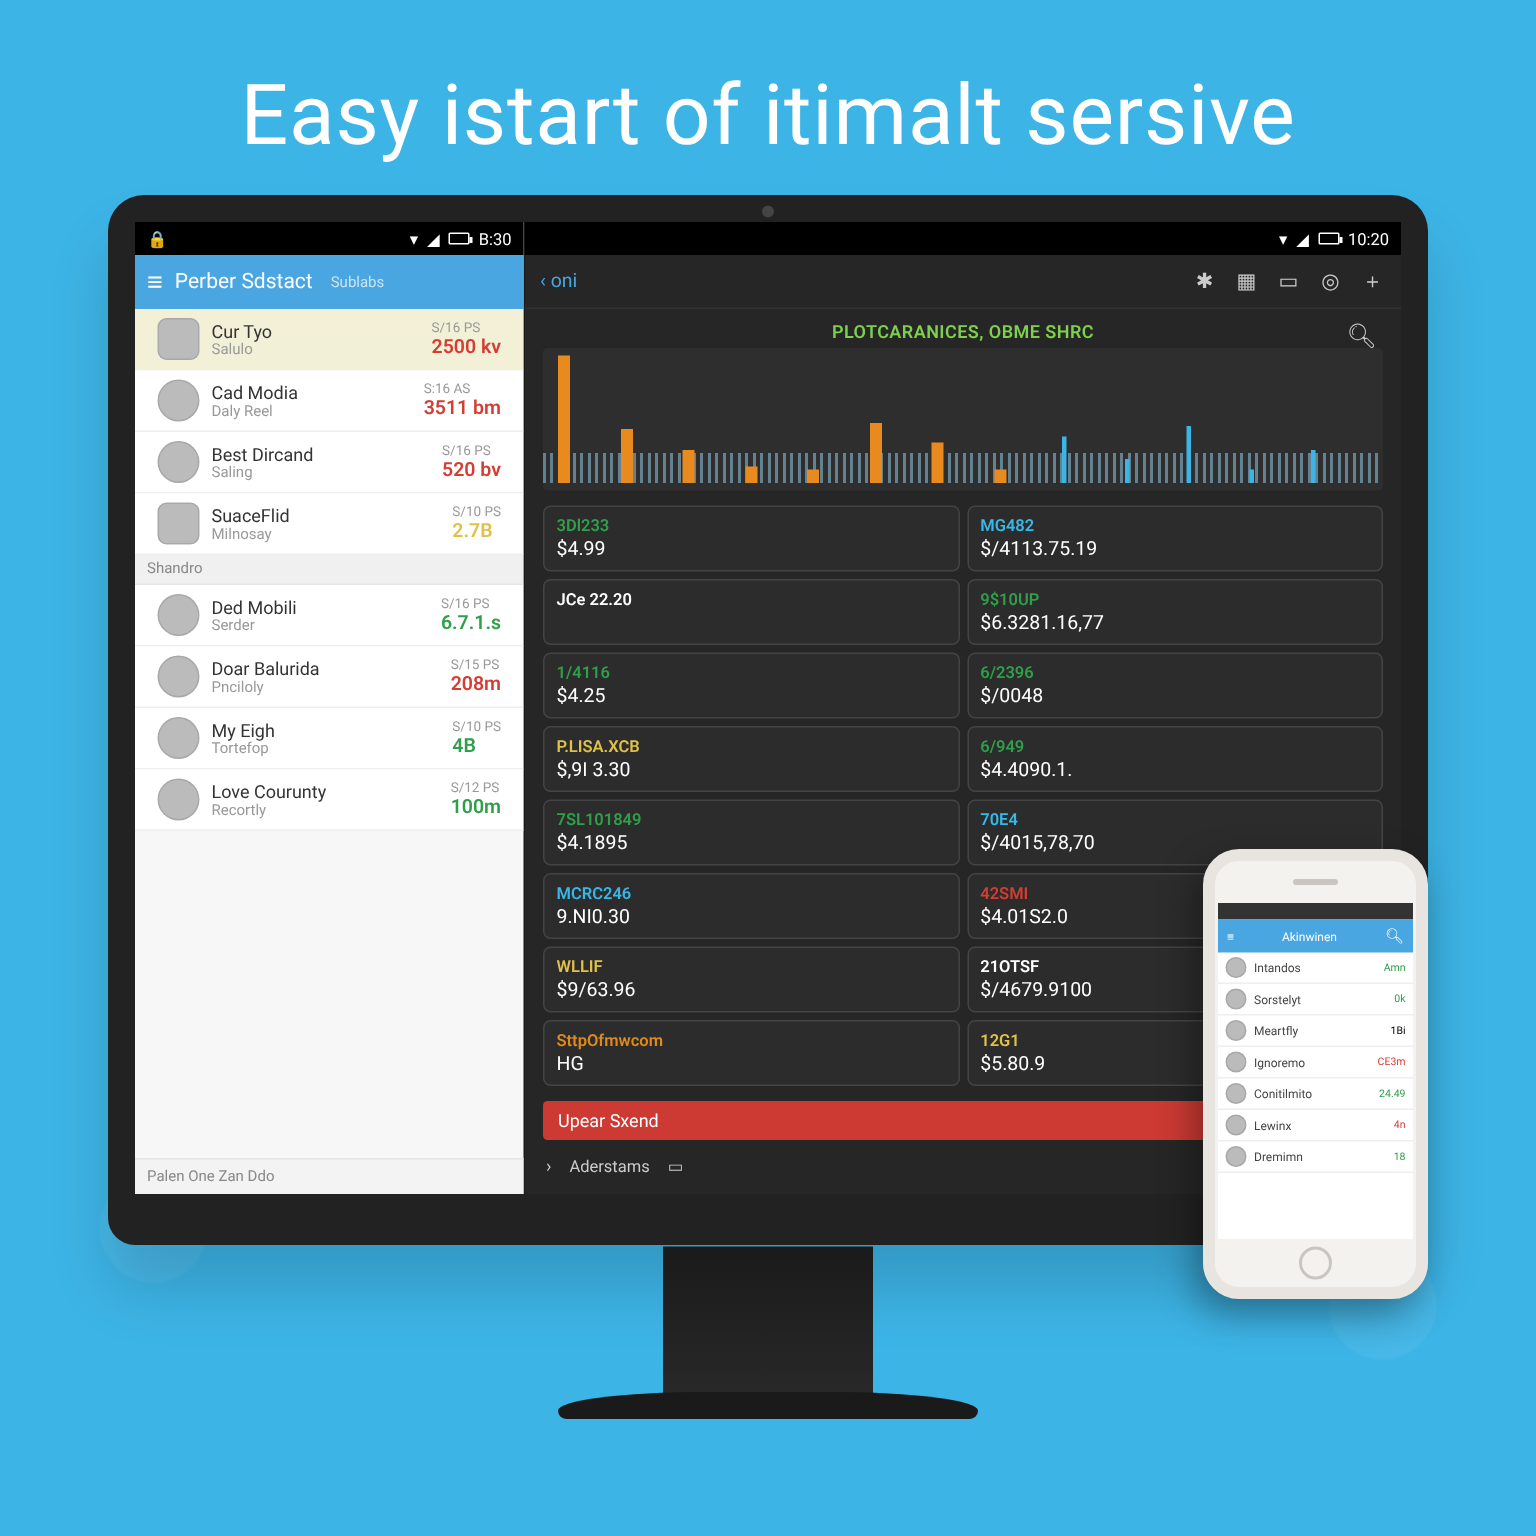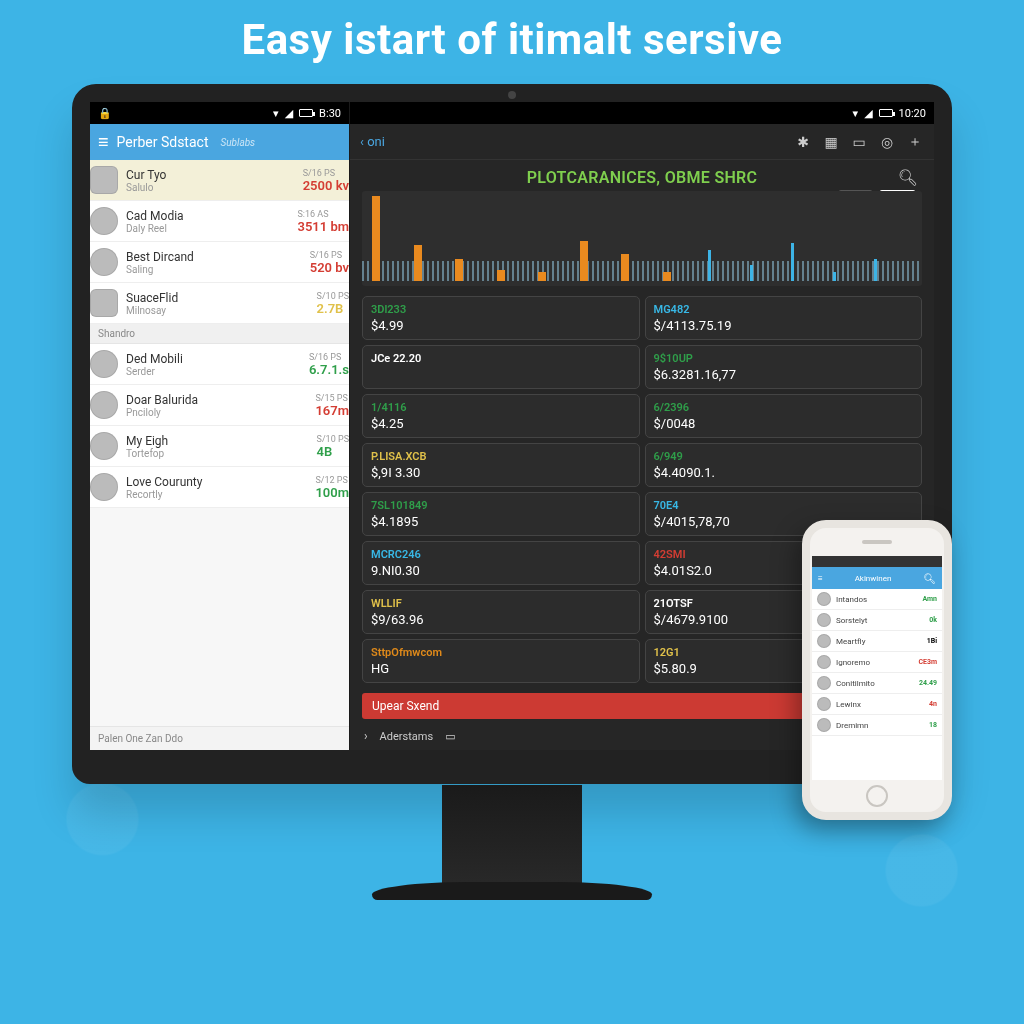--- a/index.html
+++ b/index.html
@@ -1,17 +1,17 @@
 <!DOCTYPE html>
 <html><head>
 <meta charset="utf-8">
 <style>
 * { margin:0; padding:0; box-sizing:border-box; font-family: -apple-system, "Segoe UI", Roboto, Arial, sans-serif; }
 body { width:1024px; height:1024px; background:#3db4e6; background-image: radial-gradient(circle at 15% 20%, rgba(255,255,255,.06) 30px, transparent 32px), radial-gradient(circle at 85% 35%, rgba(255,255,255,.05) 40px, transparent 42px), radial-gradient(circle at 10% 80%, rgba(255,255,255,.05) 35px, transparent 37px), radial-gradient(circle at 90% 85%, rgba(255,255,255,.05) 35px, transparent 37px); overflow:hidden; }
-.hero-title { text-align:center; color:#fff; font-size:42px; font-weight:700; padding:15px 0 20px; letter-spacing:.5px; }
+.hero-title { text-align:center; color:#fff; font-size:56px; font-weight:400; padding:44px 0 20px; letter-spacing:.5px; }
 
 
 .monitor { width:880px; height:700px; margin:0 auto; background:#1a1a1a; border:18px solid #222; border-bottom-width:34px; border-radius:24px 24px 18px 18px; box-shadow:0 30px 40px rgba(0,0,0,.15); position:relative; }
 .monitor::after { content:""; position:absolute; bottom:-145px; left:50%; transform:translateX(-50%); width:140px; height:110px; background:linear-gradient(#1a1a1a,#2a2a2a); border-radius:0 0 4px 4px; }
 .monitor::before { content:""; position:absolute; bottom:-150px; left:50%; transform:translateX(-50%); width:280px; height:18px; background:#1a1a1a; border-radius:50% 50% 8px 8px / 100% 100% 8px 8px; z-index:1; }
 .monitor-cam { position:absolute; top:-11px; left:50%; transform:translateX(-50%); width:8px; height:8px; background:#444; border-radius:50%; }
 
 .screen { width:100%; height:100%; display:flex; flex-direction:column; }
 
 
@@ -20,23 +20,23 @@
 .batt { width:14px; height:8px; border:1px solid #fff; border-radius:1px; position:relative; }
 .batt::after { content:""; position:absolute; right:-3px; top:2px; width:2px; height:4px; background:#fff; }
 
 
 .split { flex:1; display:flex; min-height:0; }
 
 
 .left-pane { width:260px; background:#f7f7f7; display:flex; flex-direction:column; border-right:1px solid #1a1a1a; }
 .left-header { height:36px; background:#4aa6e0; color:#fff; display:flex; align-items:center; padding:0 8px; font-size:14px; gap:8px; }
 .hamb { font-size:18px; cursor:pointer; }
-.left-header .sub { opacity:.7; font-size:10px; margin-left:4px;font-style:italic; }
+.left-header .sub { opacity:.7; font-size:10px; margin-left:4px; }
 .left-list { flex:1; overflow:auto; }
-.li-row { display:flex; align-items:center; padding:6px 0; border-bottom:1px solid #eee; gap:8px; background:#fff; }
+.li-row { display:flex; align-items:center; padding:6px 15px; border-bottom:1px solid #eee; gap:8px; background:#fff; }
 .li-row.active { background:#f3f0d8; }
 .av { width:28px; height:28px; border-radius:50%; background:#bbb; flex:0 0 28px; box-shadow:inset 0 0 0 1px rgba(0,0,0,.1); }
 .av.sq { border-radius:6px; }
 .li-mid { flex:1; min-width:0; }
 .li-title { font-size:12px; color:#333; }
 .li-sub { font-size:10px; color:#999; }
 .li-right { text-align:left; }
 .li-time { font-size:9px; color:#999; }
 .li-val { font-size:13px; font-weight:600; }
 .li-section { font-size:10px; color:#888; padding:4px 8px; background:#f0f0f0; border-bottom:1px solid #e5e5e5; }
@@ -44,21 +44,21 @@
 
 
 .right-pane { flex:1; background:#262626; display:flex; flex-direction:column; color:#fff; }
 .right-pane .status-bar { background:#000; }
 .right-header { height:36px; display:flex; align-items:center; padding:0 10px; gap:10px; border-bottom:1px solid #333; }
 .back { color:#4aa6e0; font-size:13px; cursor:pointer; }
 .hdr-spacer { flex:1; }
 .hdr-ico { width:18px; height:18px; display:inline-flex; align-items:center; justify-content:center; color:#ccc; font-size:14px; cursor:pointer; }
 
 .chart-area { position:relative; padding:8px 12px 4px; }
-.chart-title { color:#7fcf4e; font-size:16px; font-weight:600; letter-spacing:.3px; margin-bottom:4px; text-align:center; }
+.chart-title { color:#7fcf4e; font-size:12px; font-weight:600; letter-spacing:.3px; margin-bottom:4px; text-align:center; }
 .chart-btns { position:absolute; right:18px; top:30px; display:flex; gap:6px; }
 .chart-btn { font-size:9px; padding:2px 6px; border-radius:3px; background:#3a3a3a; color:#ccc; border:1px solid #555; cursor:pointer; }
 .chart-btn.w { background:#fff; color:#333; border-color:#fff; }
 .chart { height:95px; background:#2e2e2e; border-radius:3px; position:relative; overflow:hidden; margin-top:3px; }
 .baseline { position:absolute; left:0; right:0; bottom:5px; height:20px; background:repeating-linear-gradient(90deg,#9bd4f0 0 2px, transparent 2px 5px); opacity:.5; }
 .bar { position:absolute; bottom:5px; width:8px; background:#e98a1f; }
 .bar.blue { background:#3db4e6; width:3px; }
 .search-ico { position:absolute; right:16px; top:8px; color:#ccc; cursor:pointer; }
 
 .tiles { display:grid; grid-template-columns:repeat(2,1fr); gap:5px; padding:6px 12px; }
@@ -74,21 +74,21 @@
 .phone { position:absolute; right:-18px; bottom:-70px; width:150px; height:300px; background:#f4f2ef; border:8px solid #e8e5e0; border-radius:24px; box-shadow:-6px 10px 24px rgba(0,0,0,.35); z-index:5; overflow:hidden; display:flex; flex-direction:column; }
 .phone-top { height:28px; display:flex; align-items:center; justify-content:center; }
 .phone-speaker { width:30px; height:4px; background:#c9c6c1; border-radius:3px; }
 .phone-screen { flex:1; margin:0 2px; background:#fff; display:flex; flex-direction:column; font-size:8px; }
 .phone-sb { height:11px; background:#333; }
 .phone-hdr { height:22px; background:#4aa6e0; color:#fff; display:flex; align-items:center; padding:0 6px; justify-content:space-between; }
 .phone-hdr .mag { font-size:10px; }
 .phone-row { display:flex; align-items:center; padding:3px 5px; border-bottom:1px solid #eee; gap:5px; }
 .phone-row .av { width:14px; height:14px; flex:0 0 14px; }
 .phone-row .t { flex:1; color:#444; }
-.phone-row .v { font-size:7px; font-weight:700; }
+.phone-row .v { font-size:7px; font-weight:400; }
 .phone-home { height:32px; display:flex; align-items:center; justify-content:center; }
 .phone-home .circle { width:22px; height:22px; border:2px solid #c9c6c1; border-radius:50%; }
 
 
 .c-red { color:#d43d33; } .c-green { color:#2f9f4a; } .c-cyan { color:#38b8e6; } .c-yellow { color:#e0c14a; } .c-orange { color:#e08a1a; } .c-white { color:#fff; }
 </style>
 </head>
 <body>
 
 <div class="hero-title">Easy istart of itimalt sersive</div>
@@ -172,21 +172,21 @@
               </div>
             </div>
             <div class="li-row">
               <div class="av "></div>
               <div class="li-mid">
                 <div class="li-title">Doar Balurida</div>
                 <div class="li-sub">Pnciloly</div>
               </div>
               <div class="li-right">
                 <div class="li-time">S/15 PS</div>
-                <div class="li-val c-red">167m</div>
+                <div class="li-val c-red">208m</div>
               </div>
             </div>
             <div class="li-row">
               <div class="av "></div>
               <div class="li-mid">
                 <div class="li-title">My Eigh</div>
                 <div class="li-sub">Tortefop</div>
               </div>
               <div class="li-right">
                 <div class="li-time">S/10 PS</div>

